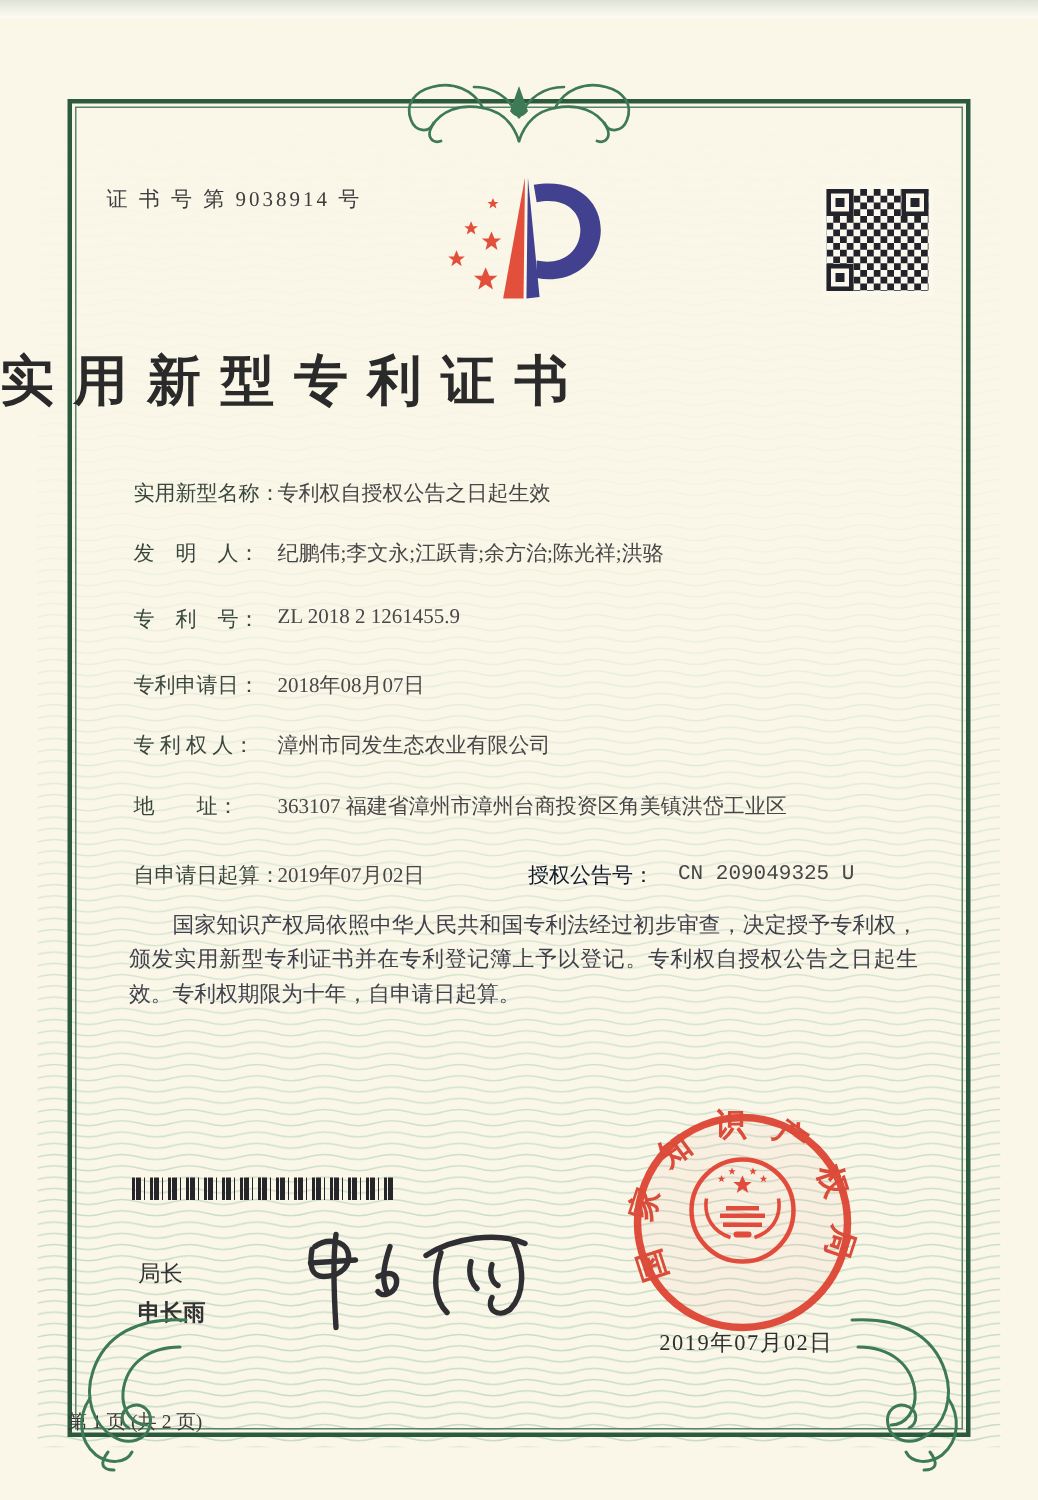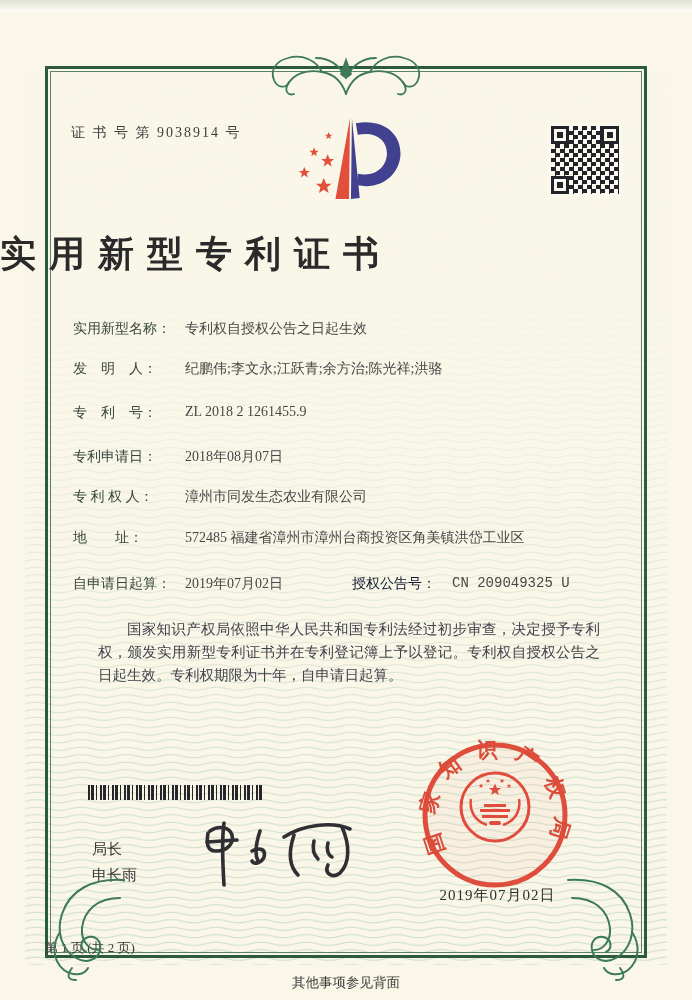--- a/index.html
+++ b/index.html
@@ -19,34 +19,34 @@
   .logo{position:absolute;left:282px;top:108px;}
   .qr{position:absolute;left:548px;top:123px;width:68px;height:68px;background:#fbf8ee;padding:3px;}
   .qr-inner{position:relative;width:68px;height:68px;
         background:repeating-conic-gradient(#23232b 0% 25%,transparent 0% 50%) 0 0/9px 9px;}
   .fp{position:absolute;width:12px;height:12px;border:3px solid #23232b;background:#fbf8ee;}
   .fp::after{content:"";position:absolute;inset:3px;background:#23232b;}
   .fp.tl{left:0;top:0}.fp.tr{right:0;top:0}.fp.bl{left:0;bottom:0}
   .title{position:absolute;left:0;top:230px;width:692px;font-size:36px;
         font-weight:700;letter-spacing:13px;color:#2a2a2a;}
   .row{position:absolute;left:0;top:0;width:692px;font-size:14px;}
-  .row .lbl{position:absolute;left:73px;color:#38463d;white-space:nowrap;font-family:Liberation Serif, serif;}
+  .row .lbl{position:absolute;left:89px;color:#38463d;white-space:nowrap;font-family:Liberation Serif, serif;}
   .row .val{position:absolute;left:185px;color:#474747;white-space:nowrap;}
   .row .lbl2{position:absolute;left:352px;color:#0f172a;white-space:nowrap;}
   .row .val2{position:absolute;left:452px;color:#474747;white-space:nowrap;font-family:Liberation Mono, monospace;}
   .r1{top:320px}.r2{top:360px}.r3{top:404px}.r4{top:448px}.r5{top:488px}.r6{top:529px}.r7{top:575px}
   .paras{position:absolute;left:86px;top:606px;width:526px;font-size:14.5px;line-height:23px;
         color:#41414b;text-align:justify;}
-  .paras p{margin:12px;text-indent:2em;}
+  .paras p{margin:0;text-indent:2em;}
   .barcode{position:absolute;left:88px;top:785px;width:175px;height:15px;
         background:repeating-linear-gradient(90deg,#26262a 0,#26262a 2px,transparent 2px,transparent 3px,
         #26262a 3px,#26262a 6px,transparent 6px,transparent 8px,#26262a 8px,#26262a 9px,
         transparent 9px,transparent 12px);}
   .signer-title{position:absolute;left:92px;top:840px;font-size:15px;color:#333;}
-  .signer-name{position:absolute;left:92px;top:866px;font-size:15px;color:#333;}
+  .signer-name{position:absolute;left:92px;top:866px;font-size:15px;color:#333;font-weight:bold;}
   .signature{position:absolute;left:192px;top:812px;}
   .seal{position:absolute;left:413px;top:733px;opacity:.9;}
   .seal-date{position:absolute;left:425px;top:886px;width:145px;text-align:center;
         font-size:15px;color:#2e2e2e;letter-spacing:1px;}
   .page-num{position:absolute;left:45px;top:939px;width:602px;text-align:left;font-size:13px;color:#3a3a3a;}
   .back-note{position:absolute;left:45px;top:974px;width:602px;text-align:center;font-size:13.5px;color:#3a3a3a;}
   .ornament-top{position:absolute;left:236px;top:44px;z-index:4;}
   .corner{position:absolute;z-index:4;}
   .corner.left{left:42px;top:872px;}
   .corner.right{left:560px;top:872px;transform:scaleX(-1);}
@@ -145,21 +145,21 @@
     <div class="row r4">
       <span class="lbl">专利申请日：</span>
       <span class="val">2018年08月07日</span>
     </div>
     <div class="row r5">
       <span class="lbl">专 利 权 人：</span>
       <span class="val">漳州市同发生态农业有限公司</span>
     </div>
     <div class="row r6">
       <span class="lbl">地　　址：</span>
-      <span class="val">572485 福建省漳州市漳州台商投资区角美镇洪岱工业区</span>
+      <span class="val">363107 福建省漳州市漳州台商投资区角美镇洪岱工业区</span>
     </div>
     <div class="row r7">
       <span class="lbl">自申请日起算：</span>
       <span class="val">2019年07月02日</span>
       <span class="lbl2">授权公告号：</span>
       <span class="val2">CN 209049325 U</span>
     </div>
 
     <div class="paras">
       <p>国家知识产权局依照中华人民共和国专利法经过初步审查，决定授予专利权，颁发实用新型专利证书并在专利登记簿上予以登记。专利权自授权公告之日起生效。专利权期限为十年，自申请日起算。</p>
@@ -201,16 +201,15 @@
         <path transform="translate(7,-26) scale(2.6)" d="M0,-1 L0.294,-0.309 L0.951,-0.309 L0.405,0.118 L0.588,0.809 L0,0.4 L-0.588,0.809 L-0.405,0.118 L-0.951,-0.309 L-0.294,-0.309 Z"></path>
         <path transform="translate(14,-21) scale(2.6)" d="M0,-1 L0.294,-0.309 L0.951,-0.309 L0.405,0.118 L0.588,0.809 L0,0.4 L-0.588,0.809 L-0.405,0.118 L-0.951,-0.309 L-0.294,-0.309 Z"></path>
         <path d="M-11,-3 L11,-3 L11,0 L-11,0 Z M-15,2 L15,2 L15,5 L-15,5 Z M-13,8 L13,8 L13,11 L-13,11 Z"></path>
         <rect x="-6" y="14" width="12" height="4" rx="2"></rect>
         <path d="M-24,-8 C-26,4 -20,14 -8,18 M24,-8 C26,4 20,14 8,18" fill="none" stroke="#e03a2a" stroke-width="2.4"></path>
       </g>
     </svg>
     <div class="seal-date">2019年07月02日</div>
 
     <div class="page-num">第 1 页 (共 2 页)</div>
-    <div class="back-note">其他事项参见背面</div>
 
   </div>
 </div>
 
 </body></html>

